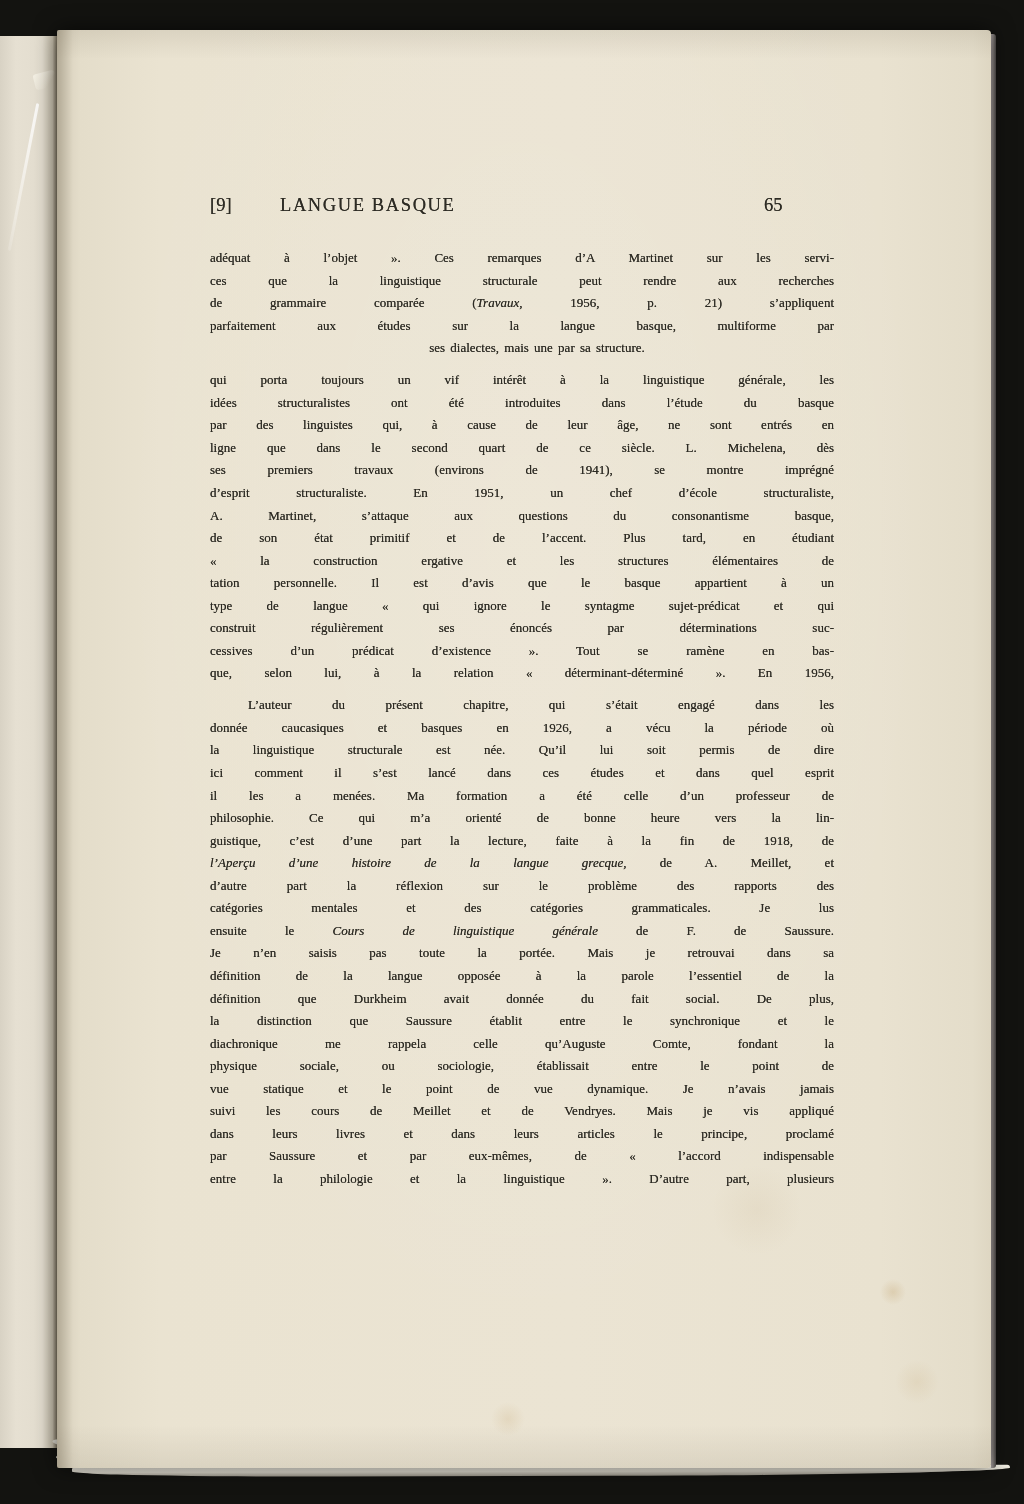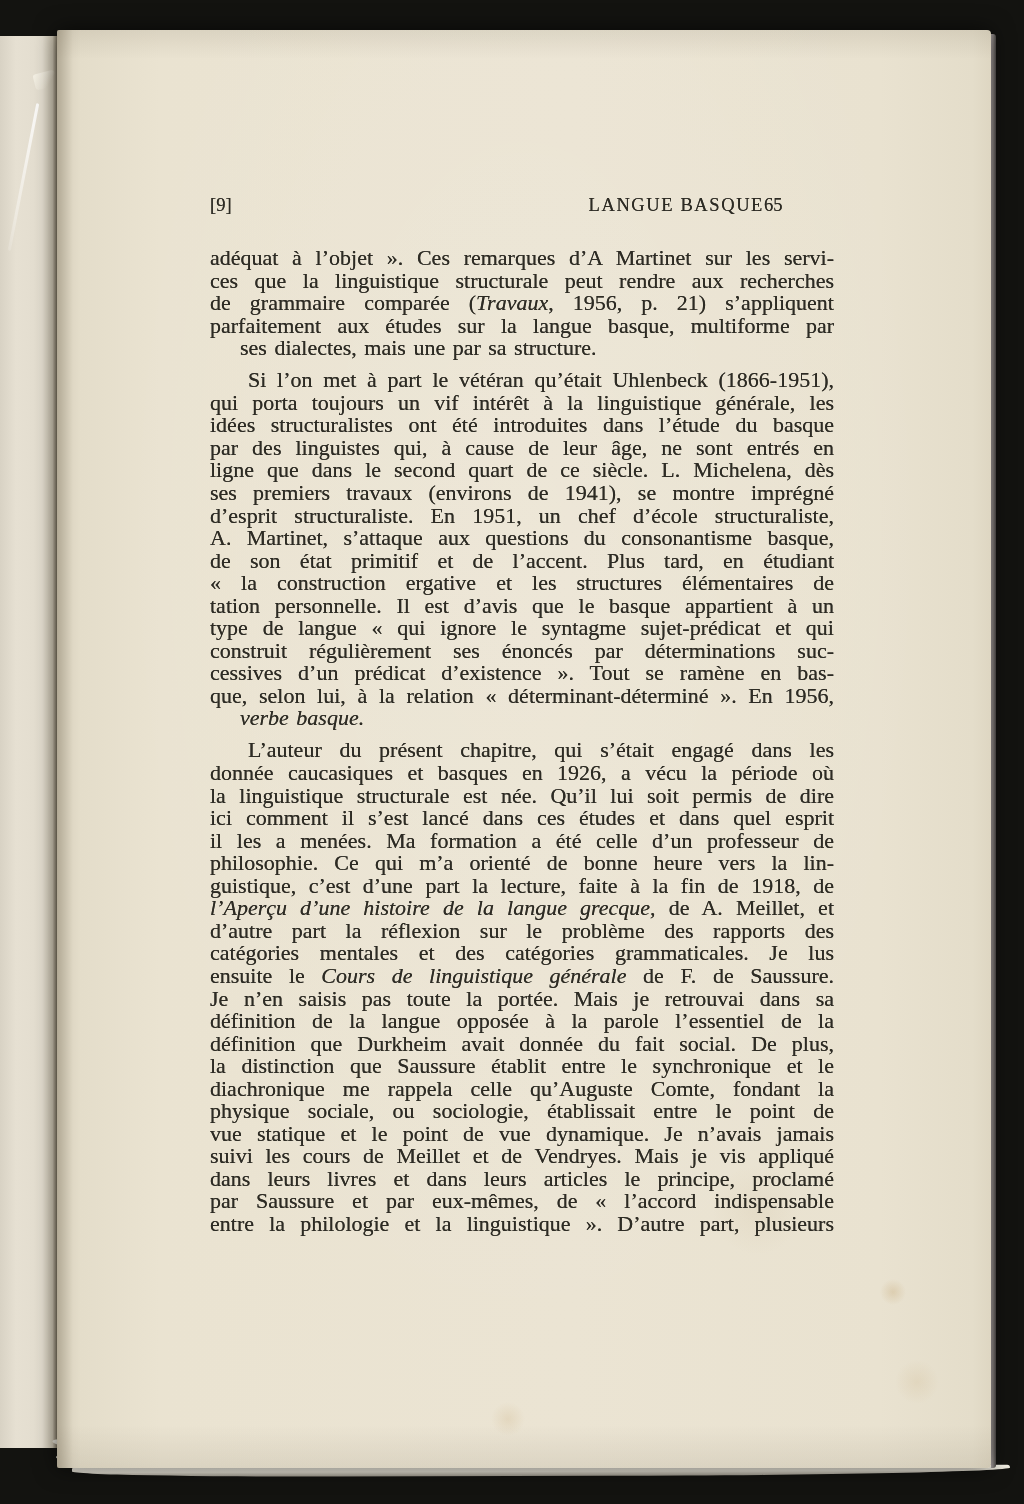--- a/index.html
+++ b/index.html
@@ -66,33 +66,33 @@
     border-radius:2px 0 0 2px;
   }
   
   #header{
     position:absolute;left:153px;top:165px;width:624px;
     display:flex;align-items:baseline;
     color:#2d2b24;font-size:18.5px;
     text-shadow:0 0 0.5px rgba(45,43,36,0.85);
   }
   #header .side{width:70px;}
-  #header .mid{flex:1;text-align:right;letter-spacing:1.6px;}
+  #header .mid{flex:1;text-align:left;letter-spacing:1.6px;}
   #header .pageno{text-align:left;}
   
   #text-block{
     position:absolute;left:153px;top:217px;width:624px;
-    color:#2d2b24;font-size:22px;line-height:22.55px;
+    color:#2d2b24;font-size:13px;line-height:22.55px;
     word-spacing:2px;
     text-shadow:0 0 0.5px rgba(45,43,36,0.85);
   }
   .para + .para{margin-top:9.5px;}
   .tline{height:22.55px;white-space:nowrap;}
   .jline{text-align:justify;text-align-last:justify;white-space:normal;}
-  .lastline{text-align:left;margin-left:30px;}
+  .lastline{text-align:center;margin-left:30px;}
   .indent{padding-left:38px;}
   .it{font-style:italic;}
 </style>
 </head>
 <body>
 
 <div id="scan">
   <div id="facing">
     <div id="crease"></div>
     <div id="corner-fold"></div>
@@ -114,36 +114,34 @@
 
     <div id="text-block">
         <div class="para">
           <div class="tline jline"><span>adéquat à l’objet ». Ces remarques d’A Martinet sur les servi-</span></div>
           <div class="tline jline"><span>ces que la linguistique structurale peut rendre aux recherches</span></div>
           <div class="tline jline"><span>de grammaire comparée (</span><span class="it">Travaux</span><span>, 1956, p. 21) s’appliquent</span></div>
           <div class="tline jline"><span>parfaitement aux études sur la langue basque, multiforme par</span></div>
           <div class="tline lastline"><span>ses dialectes, mais une par sa structure.</span></div>
         </div>
         <div class="para">
-          <div class="tline jline indent"><span>Si l’on met à part le vétéran qu’était Uhlenbeck (1866-1951),</span></div>
           <div class="tline jline"><span>qui porta toujours un vif intérêt à la linguistique générale, les</span></div>
           <div class="tline jline"><span>idées structuralistes ont été introduites dans l’étude du basque</span></div>
           <div class="tline jline"><span>par des linguistes qui, à cause de leur âge, ne sont entrés en</span></div>
           <div class="tline jline"><span>ligne que dans le second quart de ce siècle. L. Michelena, dès</span></div>
           <div class="tline jline"><span>ses premiers travaux (environs de 1941), se montre imprégné</span></div>
           <div class="tline jline"><span>d’esprit structuraliste. En 1951, un chef d’école structuraliste,</span></div>
           <div class="tline jline"><span>A. Martinet, s’attaque aux questions du consonantisme basque,</span></div>
           <div class="tline jline"><span>de son état primitif et de l’accent. Plus tard, en étudiant</span></div>
           <div class="tline jline"><span>« la construction ergative et les structures élémentaires de</span></div>
           <div class="tline jline"><span>tation personnelle. Il est d’avis que le basque appartient à un</span></div>
           <div class="tline jline"><span>type de langue « qui ignore le syntagme sujet-prédicat et qui</span></div>
           <div class="tline jline"><span>construit régulièrement ses énoncés par déterminations suc-</span></div>
           <div class="tline jline"><span>cessives d’un prédicat d’existence ». Tout se ramène en bas-</span></div>
           <div class="tline jline"><span>que, selon lui, à la relation « déterminant-déterminé ». En 1956,</span></div>
-          <div class="tline lastline"><span class="it">verbe basque.</span></div>
         </div>
         <div class="para">
           <div class="tline jline indent"><span>L’auteur du présent chapitre, qui s’était engagé dans les</span></div>
           <div class="tline jline"><span>donnée caucasiques et basques en 1926, a vécu la période où</span></div>
           <div class="tline jline"><span>la linguistique structurale est née. Qu’il lui soit permis de dire</span></div>
           <div class="tline jline"><span>ici comment il s’est lancé dans ces études et dans quel esprit</span></div>
           <div class="tline jline"><span>il les a menées. Ma formation a été celle d’un professeur de</span></div>
           <div class="tline jline"><span>philosophie. Ce qui m’a orienté de bonne heure vers la lin-</span></div>
           <div class="tline jline"><span>guistique, c’est d’une part la lecture, faite à la fin de 1918, de</span></div>
           <div class="tline jline"><span class="it">l’Aperçu d’une histoire de la langue grecque,</span><span> de A. Meillet, et</span></div>

